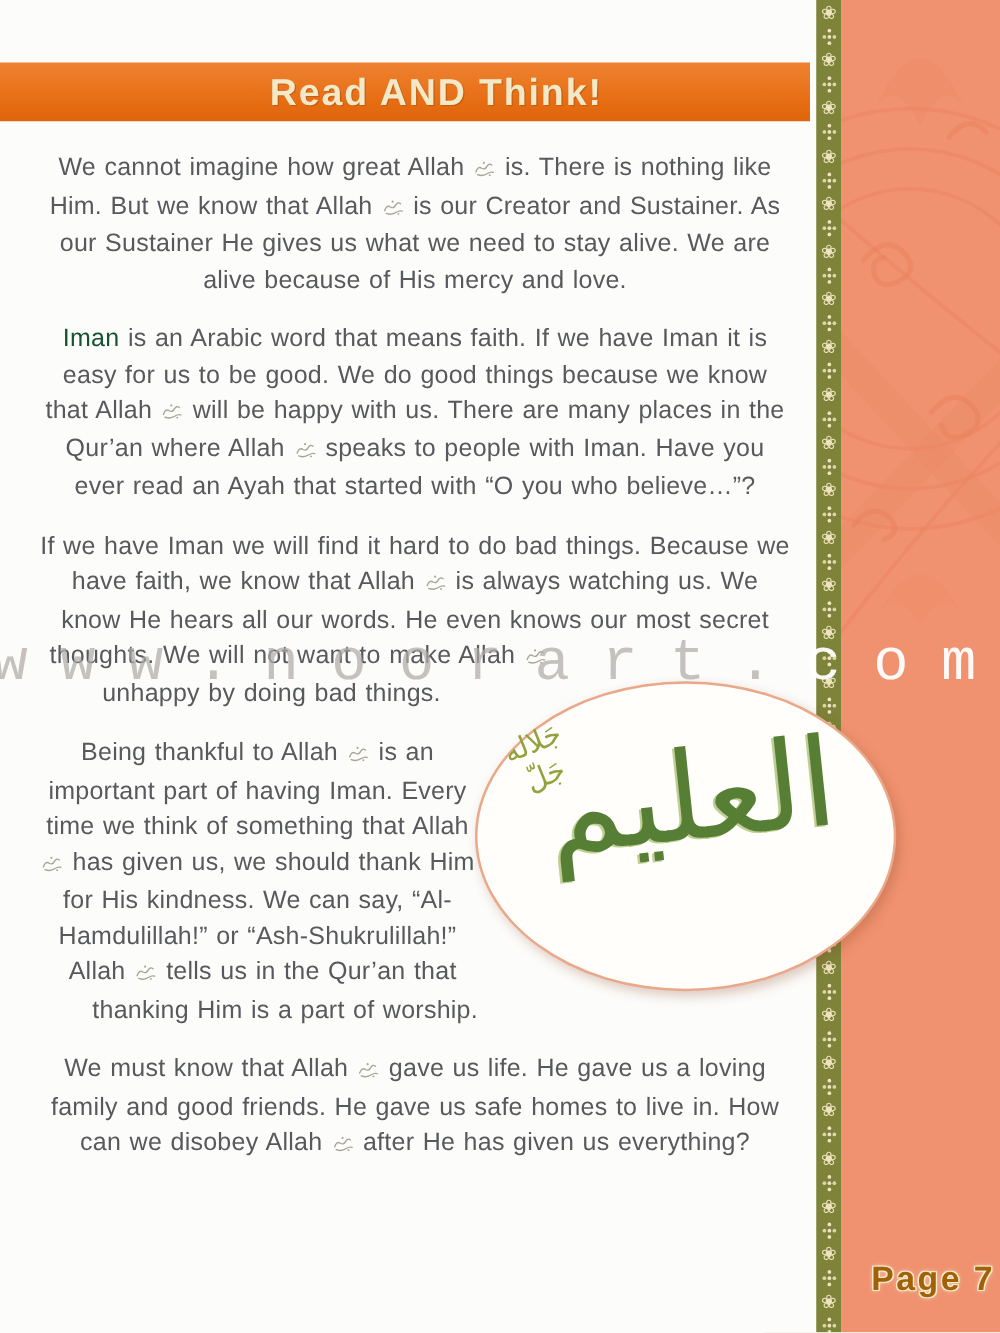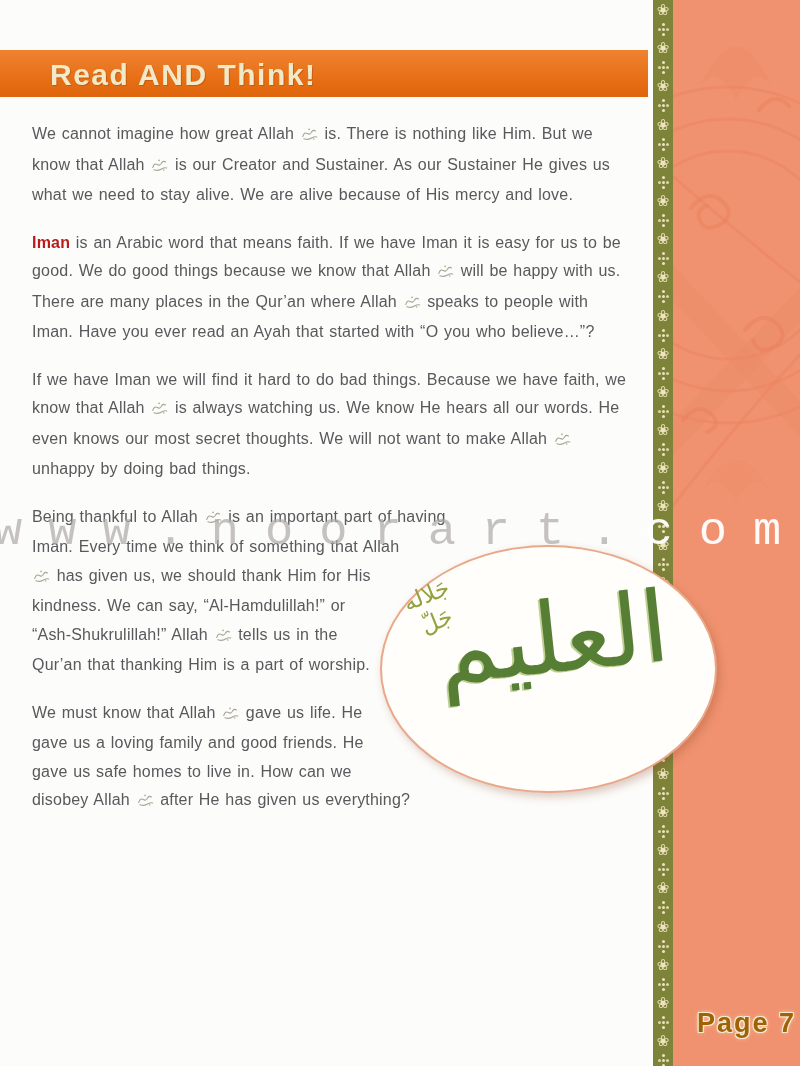--- a/index.html
+++ b/index.html
@@ -21,27 +21,27 @@
   .dots{width:3px;height:3px;border-radius:50%;background:#ede3bd;
         box-shadow:0 -5px 0 #ede3bd,0 5px 0 #ede3bd,
                    -4px 0 0 rgba(237,227,189,.85),4px 0 0 rgba(237,227,189,.85);}
 
   
   .headerbar{position:absolute;top:50px;left:0;width:648px;height:47px;
              background:linear-gradient(180deg,#ef8231 0%,#e66c12 70%,#df650e 100%);}
   .headerbar h1{margin:0;padding:0 0 0 50px;line-height:49px;font-size:30px;
                 font-weight:800;letter-spacing:1.5px;color:#f2e9c8;
                 font-family:"Liberation Sans",sans-serif;
-                text-shadow:1px 1px 0 rgba(140,60,0,.35);}
+                text-shadow:1px 1px 0 rgba(140,60,0,.35);text-align:center;}
 
   
   .flow{position:absolute;top:120px;left:32px;width:600px;z-index:5;}
-  .flow p{margin:0 0 19px 0;font-size:16px;line-height:28.5px;color:#58595c;
-          letter-spacing:.2px;word-spacing:1px;}
-  .flow p b{font-weight:700;color:#b91c1c;}
+  .flow p{margin:0 0 19px 0;font-size:20px;line-height:28.5px;color:#58595c;
+          letter-spacing:.2px;word-spacing:1px;text-align:center;}
+  .flow p b{font-weight:400;color:#14532d;}
   .oval-spacer{float:right;width:252px;height:698px;
                shape-outside:ellipse(184px 142px at 170px 553px);
                shape-margin:14px;}
   .hon{display:inline-block;vertical-align:-2px;margin:0 1px;}
 
   
   .badge{position:absolute;left:380px;top:545px;width:337px;height:248px;
          background:#fffefa;border:2px solid #eaa88a;border-radius:50%;
          box-shadow:3px 4px 9px rgba(140,70,40,.28);z-index:10;box-sizing:border-box;}
   .aleem{position:absolute;right:22px;top:38px;width:280px;text-align:center;

